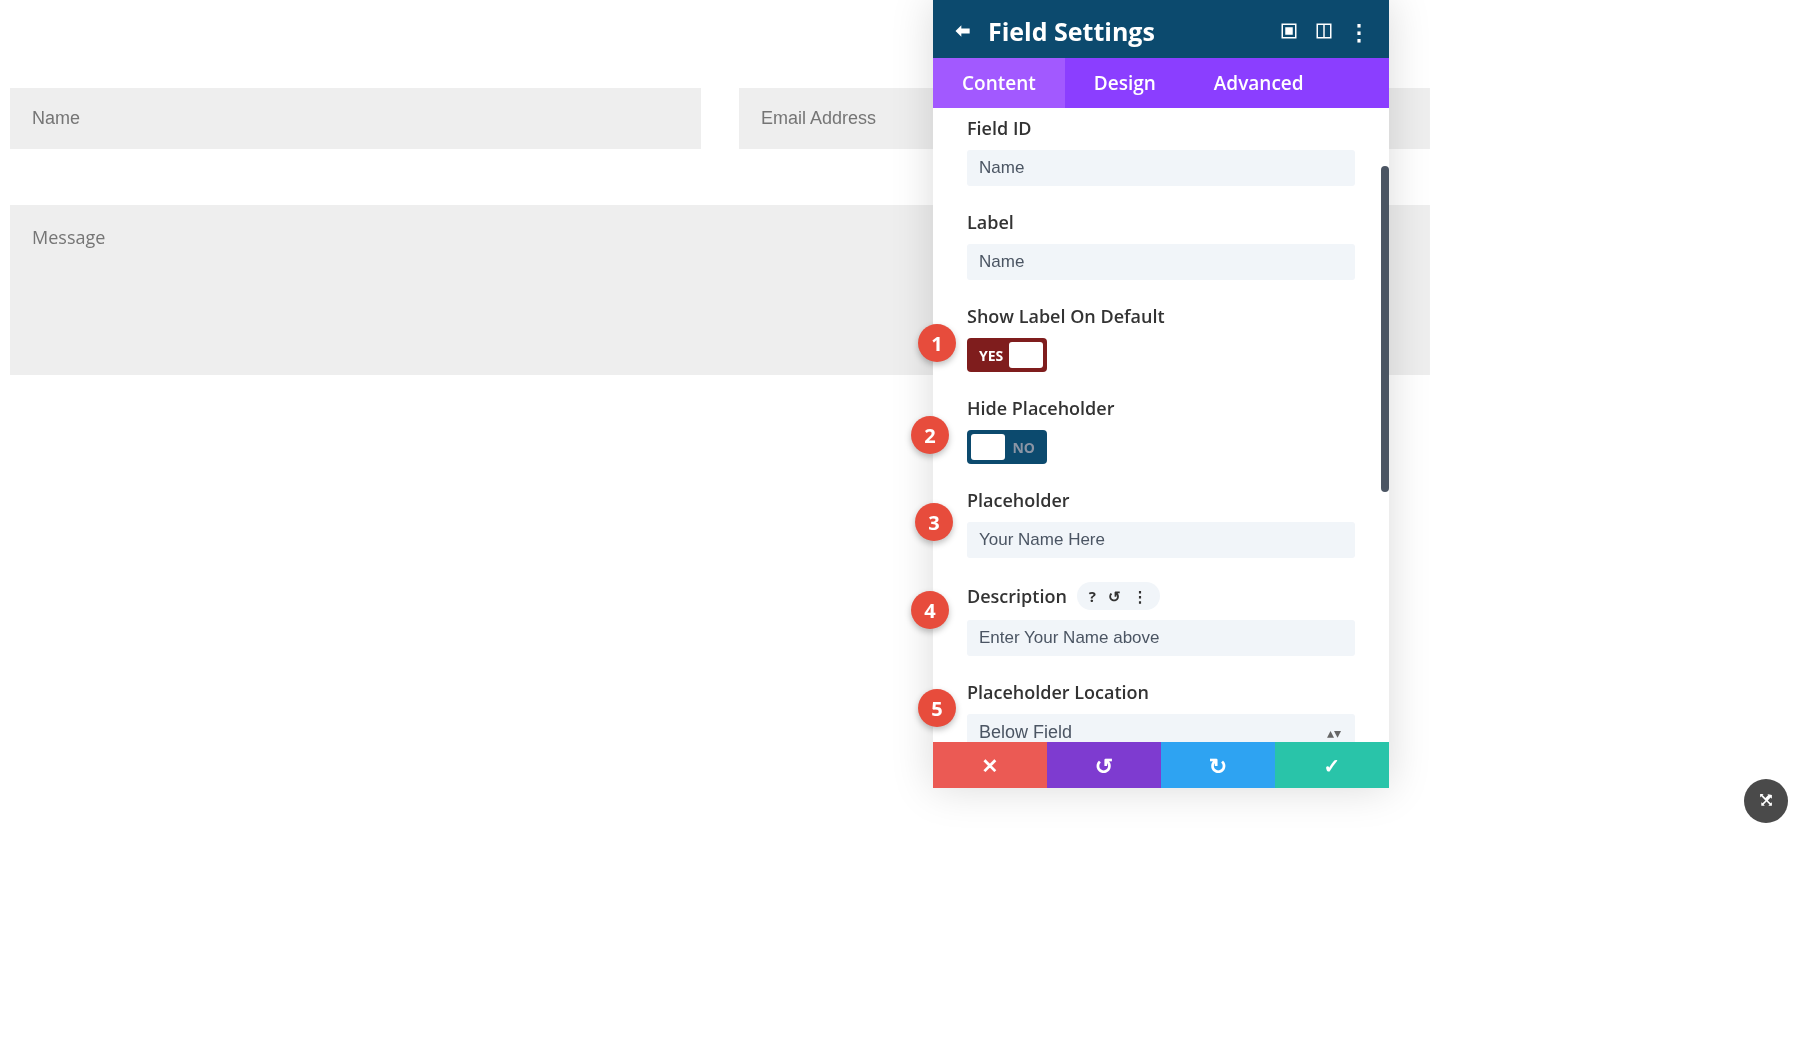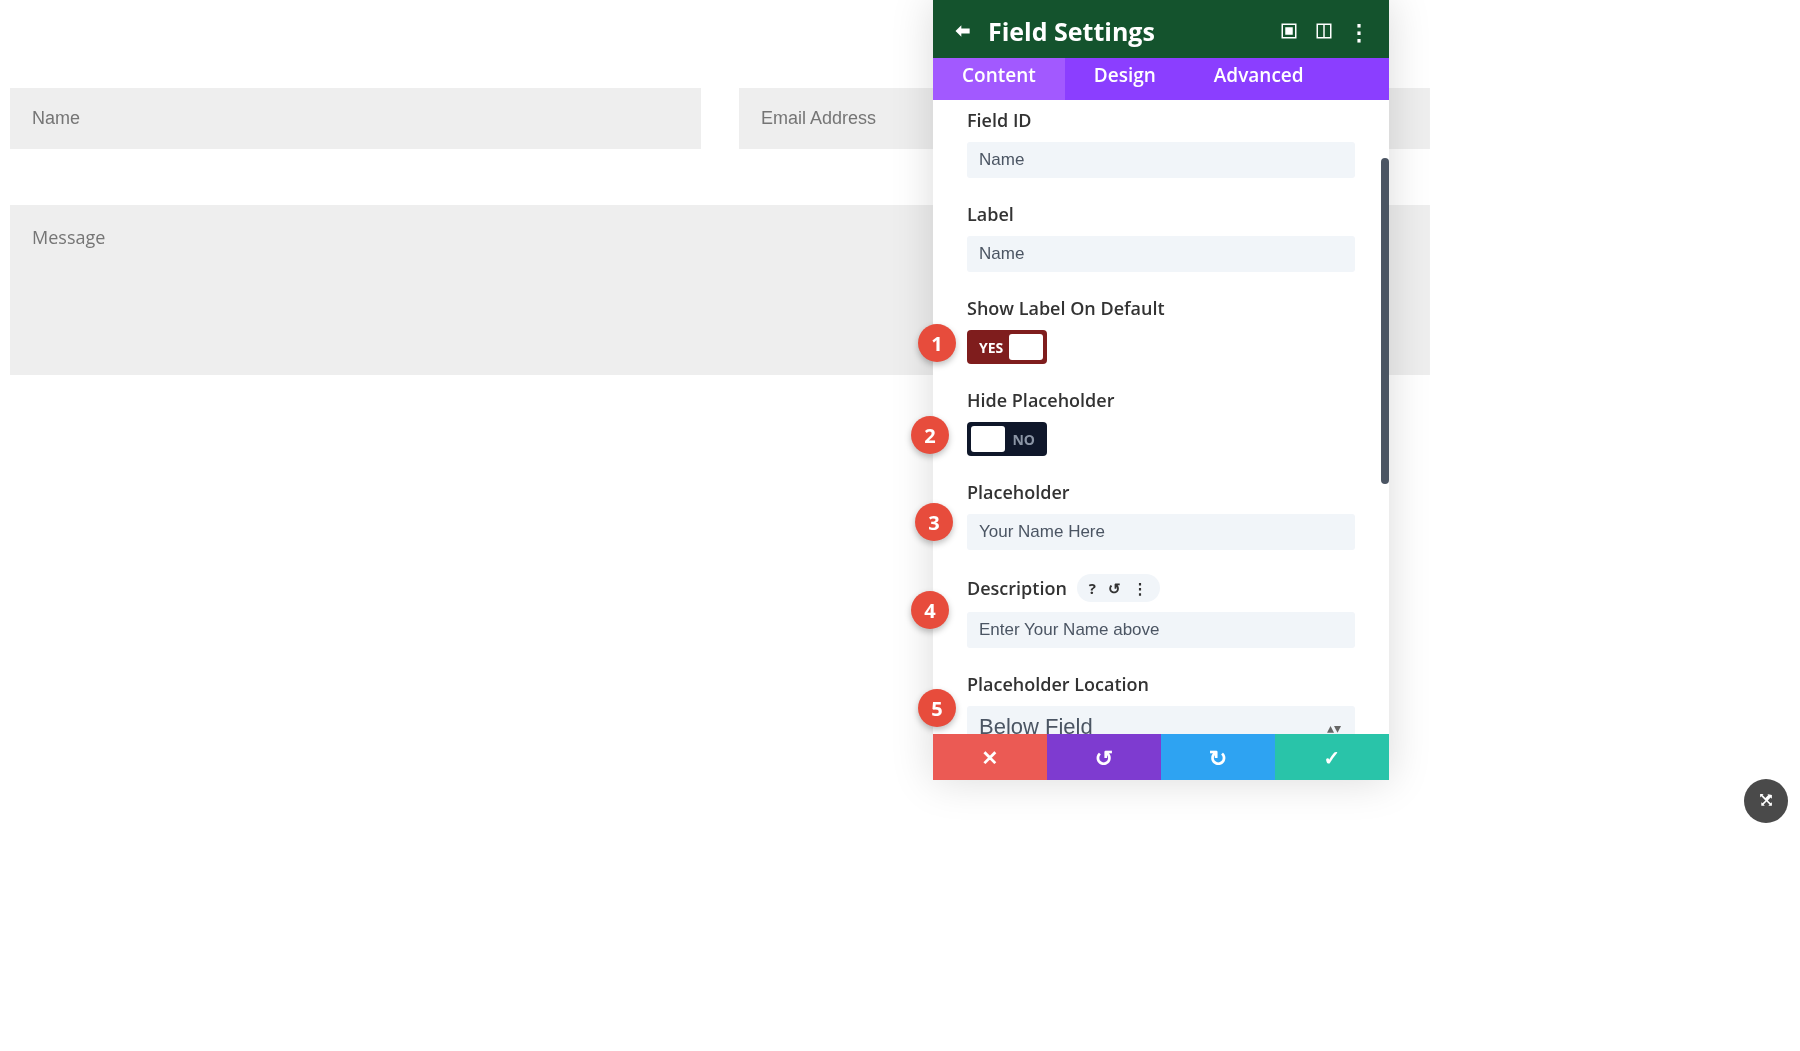--- a/index.html
+++ b/index.html
@@ -48,21 +48,21 @@
     top: 0;
     left: 933px;
     width: 456px;
     background: #fff;
     box-shadow: 0 0 40px rgba(0,0,0,0.15);
     display: flex;
     flex-direction: column;
   }
 
   .panel-header {
-    background: #14532d;
+    background: #0c4a6e;
     padding: 14px 20px 10px 20px;
     color: #fff;
     display: flex;
     flex-direction: column;
     gap: 6px;
   }
   .panel-header-top {
     display: flex;
     align-items: center;
     gap: 15px;
@@ -87,21 +87,21 @@
     color: #e6d9f7;
     cursor: pointer;
   }
 
   .panel-tabs {
     background: #8b3eff;
     display: flex;
   }
   .panel-tab {
     flex: 0 0 auto;
-    padding: 4px 29px 12px 29px;
+    padding: 12px 29px 12px 29px;
     color: #fff;
     font-size: 19px;
     font-weight: 600;
     cursor: pointer;
   }
   .panel-tab.active { background: #a259ff; }
 
   .panel-body {
     height: 634px;
     overflow: hidden;
@@ -130,21 +130,21 @@
   }
   .setting-select-wrap {
     position: relative;
   }
   .setting-select {
     width: 100%;
     background: #f1f5f9;
     border: none;
     border-radius: 3px;
     padding: 8px 12px;
-    font-size: 22px;
+    font-size: 18px;
     color: #4b5563;
     appearance: none;
     cursor: pointer;
   }
   .select-caret {
     position: absolute;
     right: 14px;
     top: 50%;
     transform: translateY(-50%);
     font-size: 14px;
@@ -163,21 +163,21 @@
     padding: 4px;
     cursor: pointer;
     position: relative;
   }
   .toggle.on {
     background: #7f1d1d;
     color: #fff;
     justify-content: flex-start;
   }
   .toggle.off {
-    background: #0f172a;
+    background: #0c4a6e;
     color: #8b95a5;
     justify-content: flex-end;
   }
   .toggle .knob {
     width: 34px; height: 26px;
     background: #fff;
     border-radius: 3px;
     position: absolute;
   }
   .toggle.on .knob { right: 4px; }

